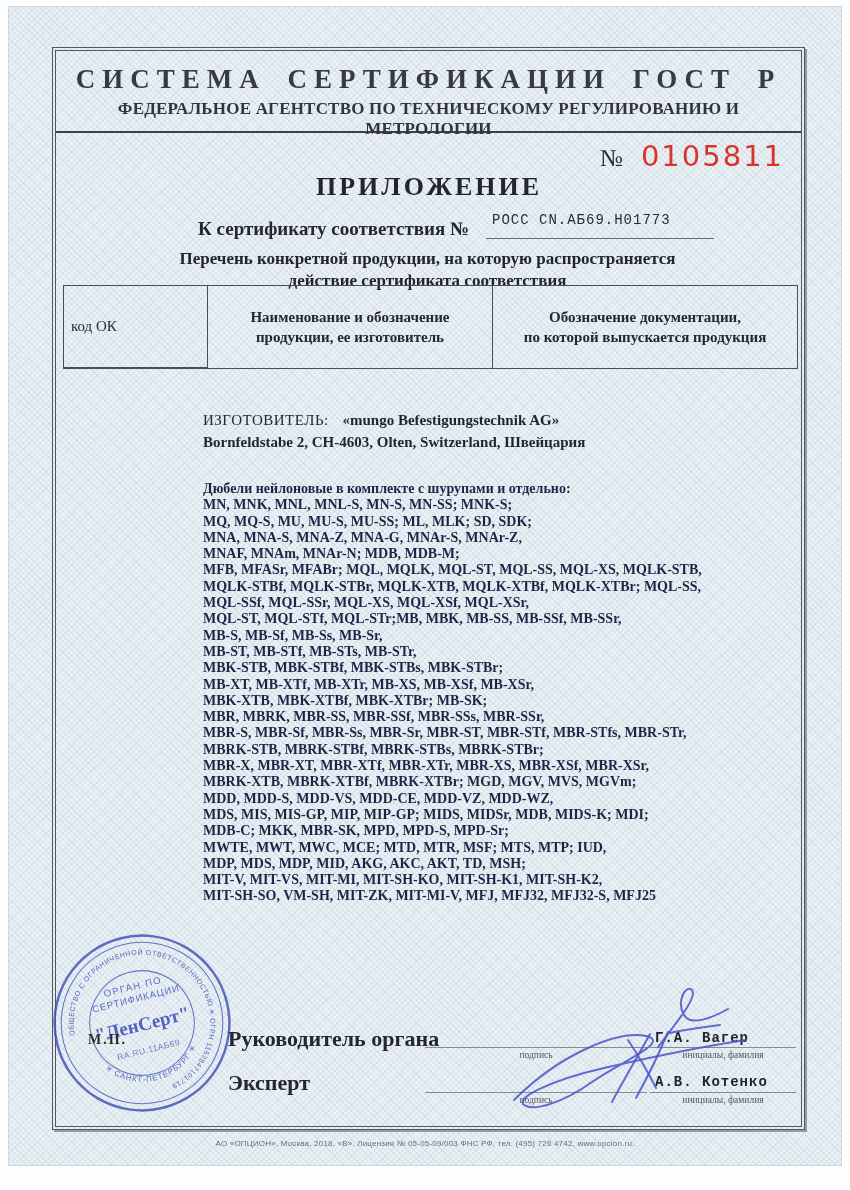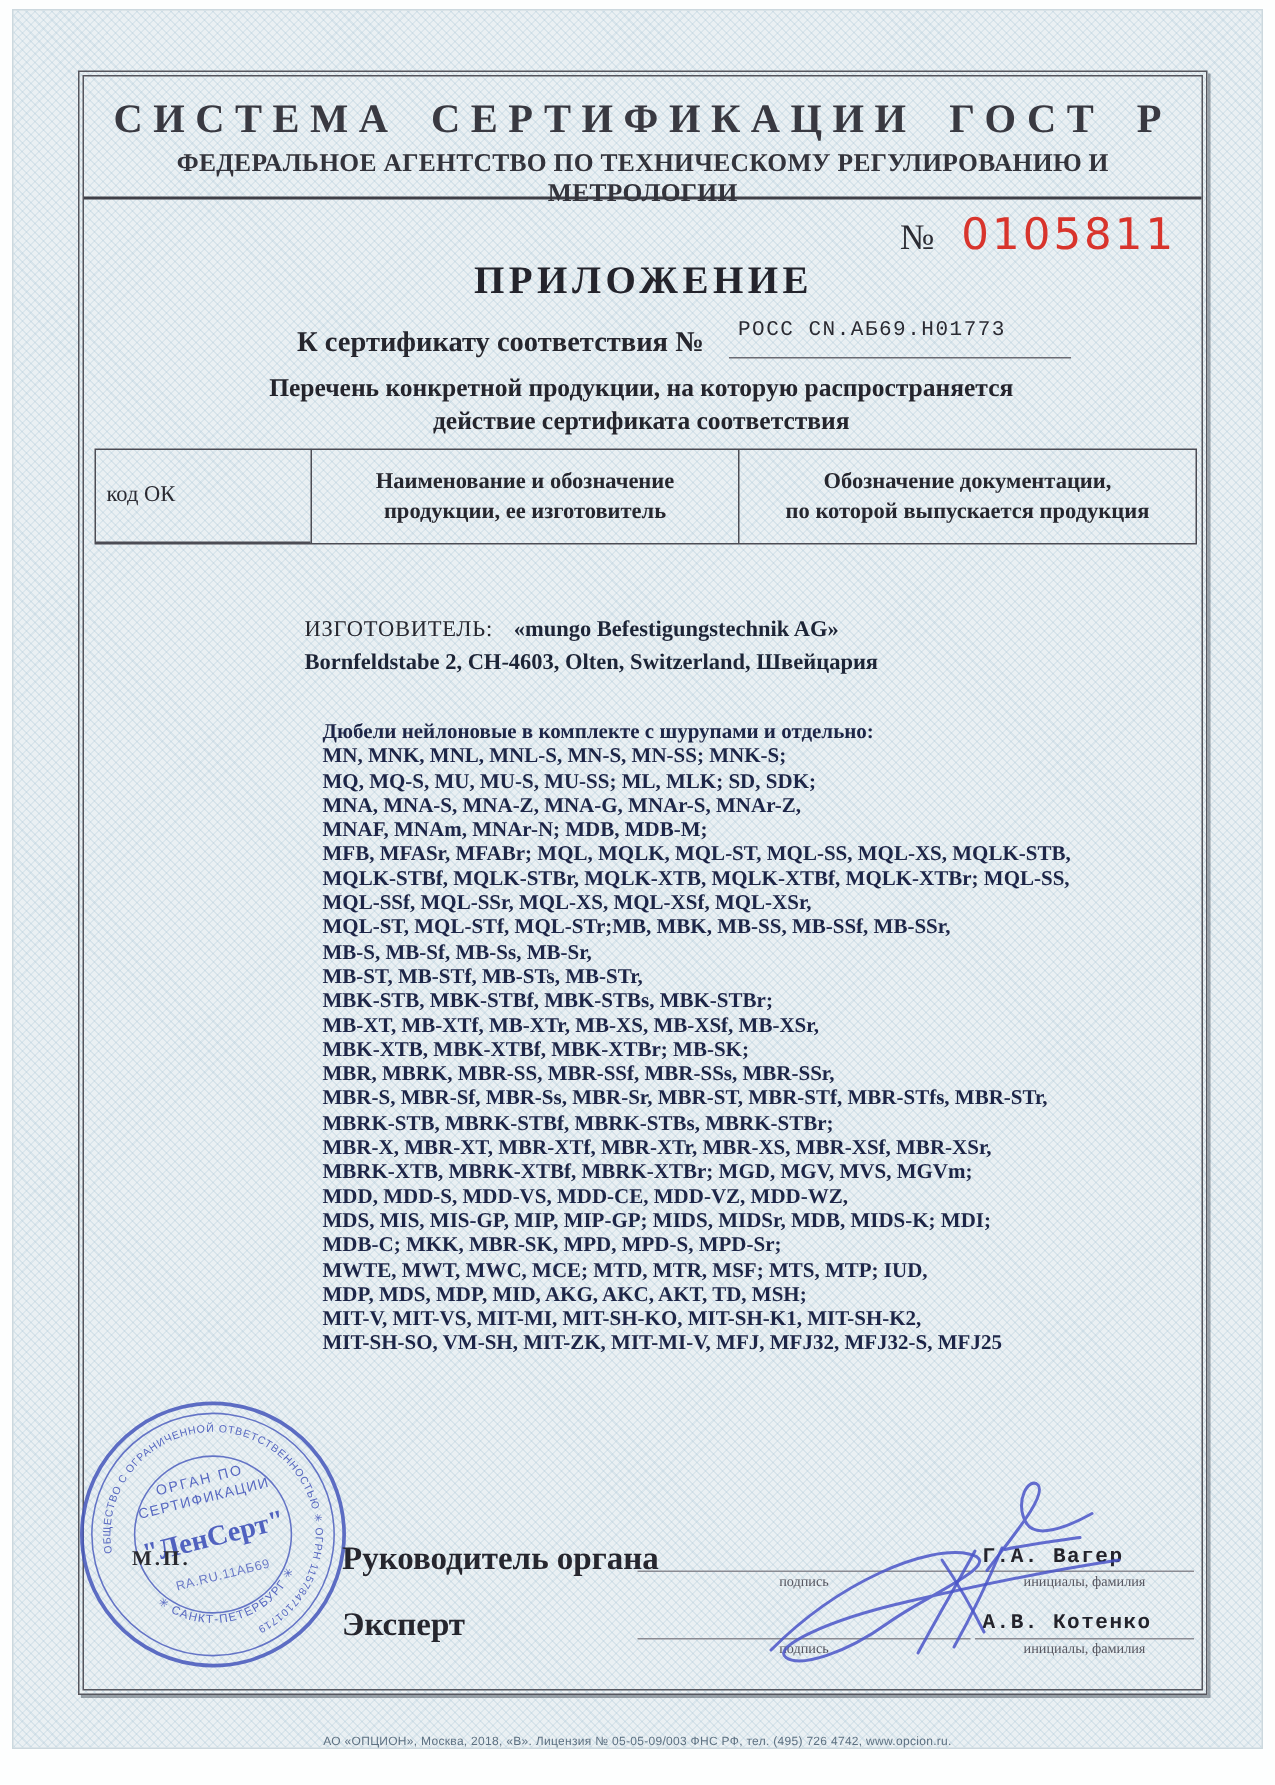--- a/index.html
+++ b/index.html
@@ -50,38 +50,38 @@
     position:absolute;left:492px;top:212px;
     font-family:"Liberation Mono","DejaVu Sans Mono",monospace;font-size:14px;
     letter-spacing:1px;color:#2a2a32;white-space:nowrap;
   }
   .cert-line-rule{position:absolute;left:486px;top:238px;width:228px;border-bottom:1px solid #6a6a72;}
   .purpose{position:absolute;left:52px;width:751px;text-align:center;font-size:17px;font-weight:bold;color:#24242c;}
   .purpose.l1{top:249px;}
   .purpose.l2{top:271px;}
   
   .table{
-    position:absolute;left:63px;top:299px;width:735px;height:64px;
+    position:absolute;left:63px;top:285px;width:735px;height:84px;
     border:1.5px solid #4c4c54;display:flex;box-sizing:border-box;
   }
   .t-col{box-sizing:border-box;}
   .t-col1{width:144px;border-right:1px solid #4c4c54;display:flex;flex-direction:column;}
   .t-col1 .t-cell{flex:1;display:flex;align-items:center;padding-left:7px;font-size:15px;color:#2a2a32;}
   .t-col1 .t-cell:first-child{border-bottom:1px solid #4c4c54;}
   .t-col2{width:285px;border-right:1px solid #4c4c54;}
   .t-col3{flex:1;}
   .t-center{display:flex;flex-direction:column;justify-content:center;align-items:center;height:100%;
     font-size:15px;font-weight:bold;color:#26262e;line-height:20px;}
   
   .manu-line{position:absolute;left:203px;top:412px;font-size:15px;white-space:nowrap;}
   .manu-label{letter-spacing:.5px;color:#26262e;}
   .manu-name{font-weight:bold;margin-left:10px;color:#1d2436;}
   .manu-addr{position:absolute;left:203px;top:434px;font-size:15px;font-weight:bold;color:#1d2436;white-space:nowrap;}
   .products{
-    position:absolute;left:215px;top:481px;width:600px;
+    position:absolute;left:203px;top:481px;width:600px;
     font-size:14px;font-weight:bold;color:#1d2547;line-height:16.3px;white-space:nowrap;
   }
   .products div{height:16.3px;}
   
   .stamp-wrap{position:absolute;left:47px;top:928px;width:190px;height:190px;transform:rotate(-14deg);}
   .stamp-wrap svg{width:100%;height:100%;}
   .stamp-ring{fill:#4456bb;opacity:.88;}
   .mp-mark{
     position:absolute;left:88px;top:1032px;font-size:14px;font-weight:bold;letter-spacing:2px;
     color:#2a2a30;z-index:5;
@@ -92,21 +92,21 @@
   .sig-caption{position:absolute;font-size:9.5px;color:#55555f;text-align:center;}
   .sig-name{
     position:absolute;font-family:"Liberation Mono","DejaVu Sans Mono",monospace;
     font-size:14px;font-weight:bold;letter-spacing:1px;color:#23232b;white-space:nowrap;
   }
   .ink{position:absolute;z-index:6;}
   .ink path{fill:none;stroke:#4a55c8;stroke-width:2;stroke-linecap:round;opacity:.85;}
   .footer-line{
     position:absolute;left:0;top:1139px;width:850px;text-align:center;
     font-family:"Liberation Sans","DejaVu Sans",sans-serif;
-    font-size:8px;color:#5d7081;letter-spacing:.2px;margin-top:17px;
+    font-size:8px;color:#5d7081;letter-spacing:.2px;
   }
 </style>
 </head>
 <body>
 
 <div class="page">
   <div class="guilloche"></div>
 
   <div class="frame">
     <div class="frame-inner"></div>

